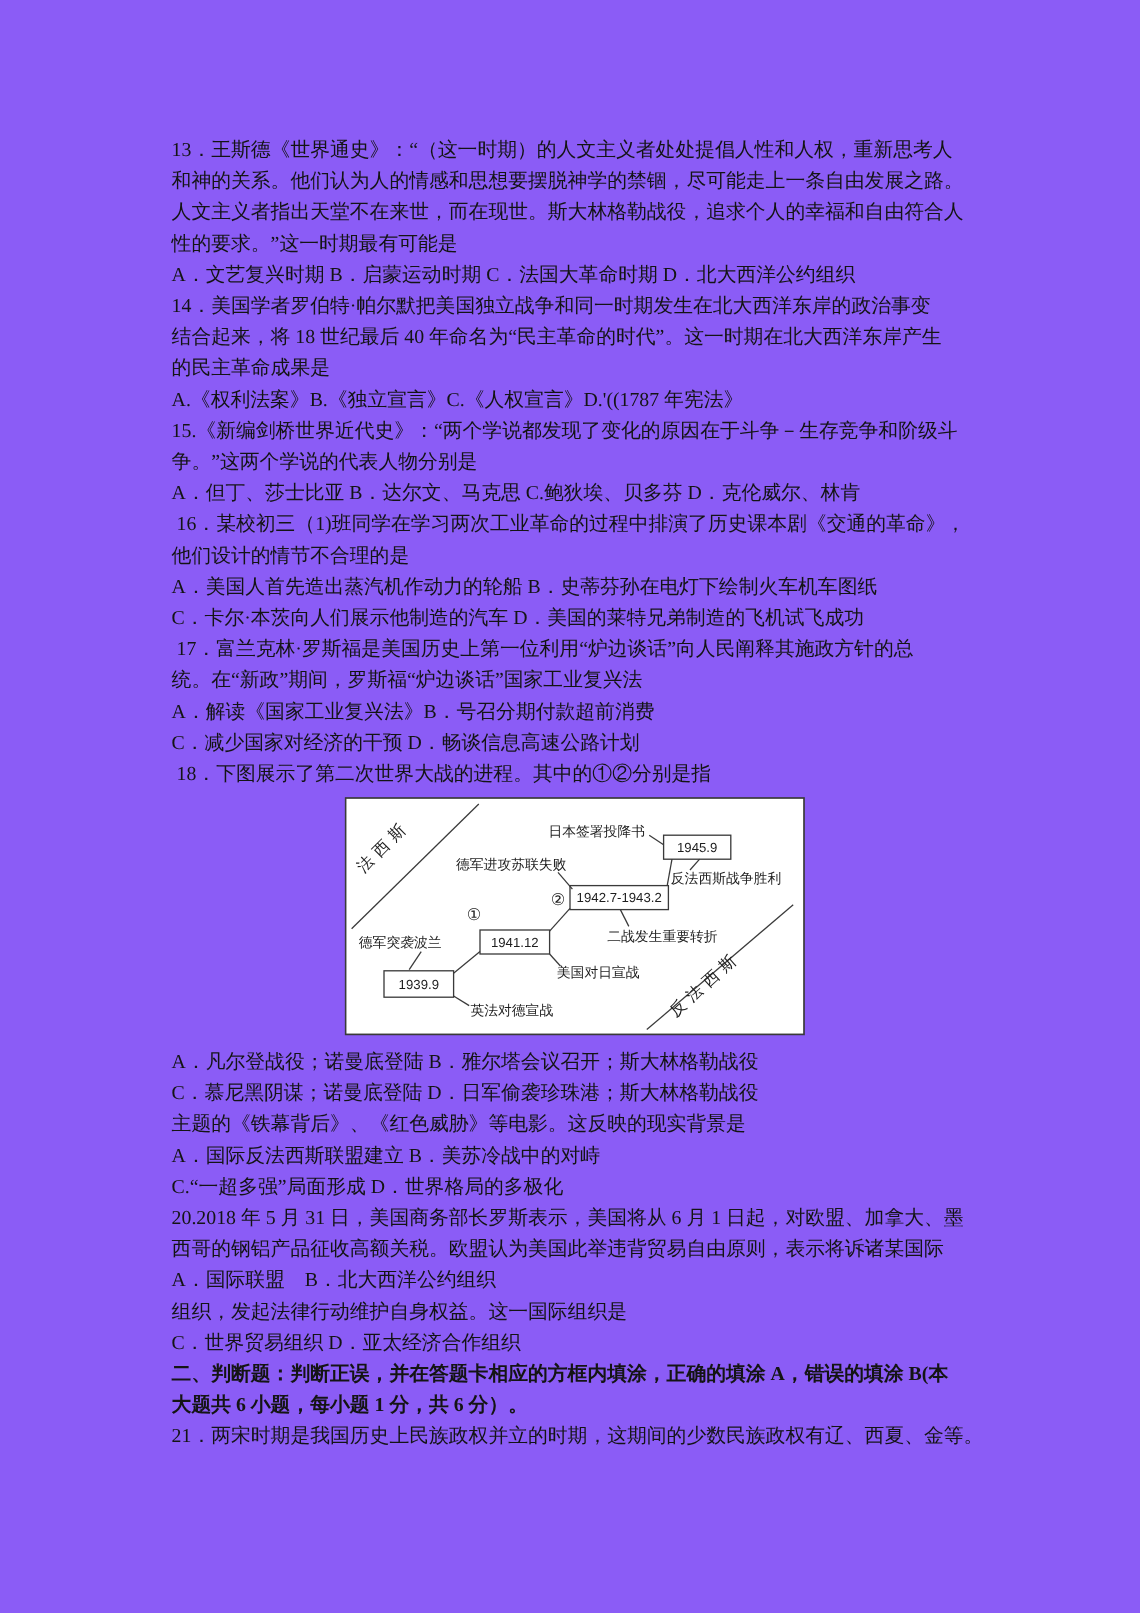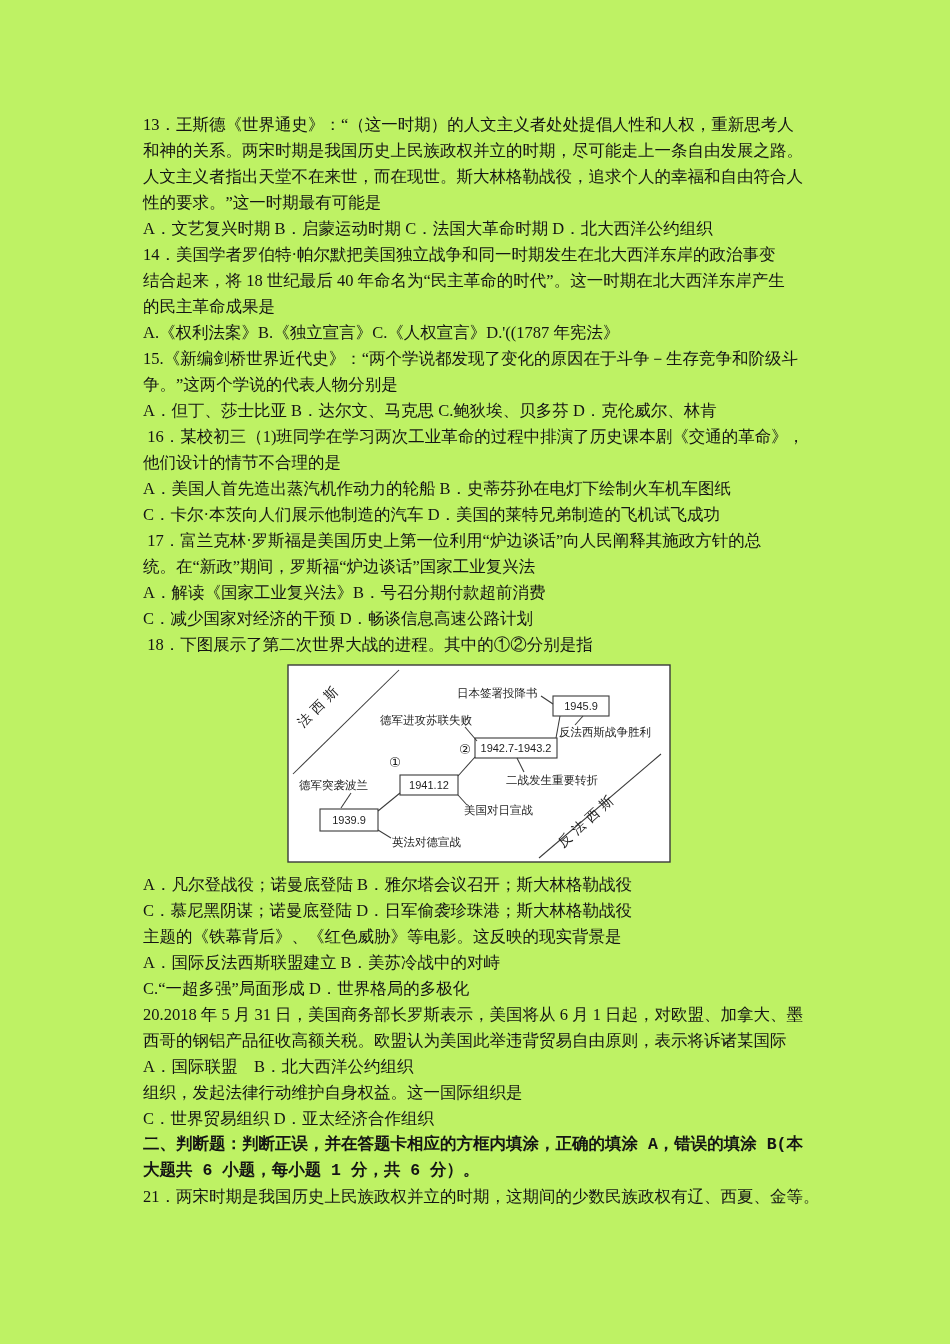--- a/index.html
+++ b/index.html
@@ -10,29 +10,29 @@
     font-family: "Liberation Serif", "DejaVu Serif", serif;
     color: #141414;
     position: relative;
     overflow: hidden;
   }
   .page {
     position: absolute;
     top: 0; left: 0;
     width: 950px; height: 1344px;
     padding: 112px 130px 0 143px;
-    background: #bef264;
+    background: #8b5cf6;
   }
   .line {
     font-size: 16.5px;
     line-height: 26px;
     white-space: pre;
     color: #141414;
   }
-  .section-heading .line { font-weight: bold; font-family: Liberation Mono, monospace; }
+  .section-heading .line { font-weight: bold; }
   .diagram {
     margin: 6px 0 8px 144px;
     width: 384px;
     height: 200px;
   }
   svg { display: block; }
   svg .frame   { fill: #ffffff; stroke: #3a3a3a; stroke-width: 1.4; }
   svg .datebox { fill: #ffffff; stroke: #3a3a3a; stroke-width: 1.1; }
   svg .ln      { stroke: #3a3a3a; stroke-width: 1.05; }
   svg text     { fill: #1e1e1e; font-family: "Liberation Sans", "DejaVu Sans", sans-serif; }
@@ -41,21 +41,21 @@
   svg .axis    { font-size: 13.5px; letter-spacing: 5px; }
   svg .marker  { font-size: 13.5px; }
 </style>
 </head>
 <body>
 
 <div class="page">
 
   <section>
     <p class="line">13．王斯德《世界通史》：“（这一时期）的人文主义者处处提倡人性和人权，重新思考人</p>
-    <p class="line">和神的关系。两宋时期是我国历史上民族政权并立的时期，尽可能走上一条自由发展之路。</p>
+    <p class="line">和神的关系。他们认为人的情感和思想要摆脱神学的禁锢，尽可能走上一条自由发展之路。</p>
     <p class="line">人文主义者指出天堂不在来世，而在现世。斯大林格勒战役，追求个人的幸福和自由符合人</p>
     <p class="line">性的要求。”这一时期最有可能是</p>
     <p class="line">A．文艺复兴时期 B．启蒙运动时期 C．法国大革命时期 D．北大西洋公约组织</p>
   </section>
 
   <section>
     <p class="line">14．美国学者罗伯特·帕尔默把美国独立战争和同一时期发生在北大西洋东岸的政治事变</p>
     <p class="line">结合起来，将 18 世纪最后 40 年命名为“民主革命的时代”。这一时期在北大西洋东岸产生</p>
     <p class="line">的民主革命成果是</p>
     <p class="line">A.《权利法案》B.《独立宣言》C.《人权宣言》D.'((1787 年宪法》</p>

